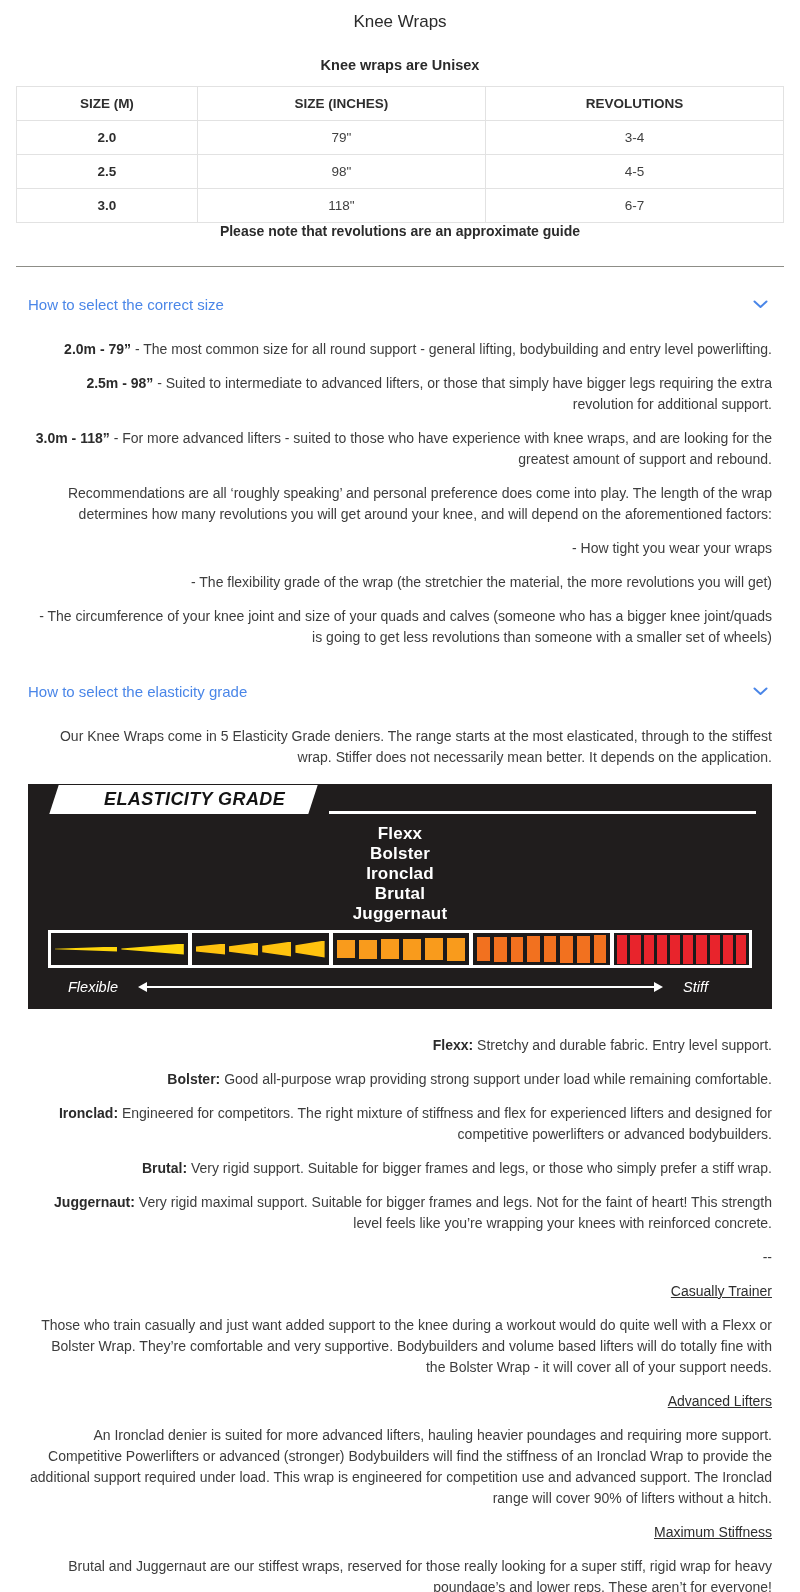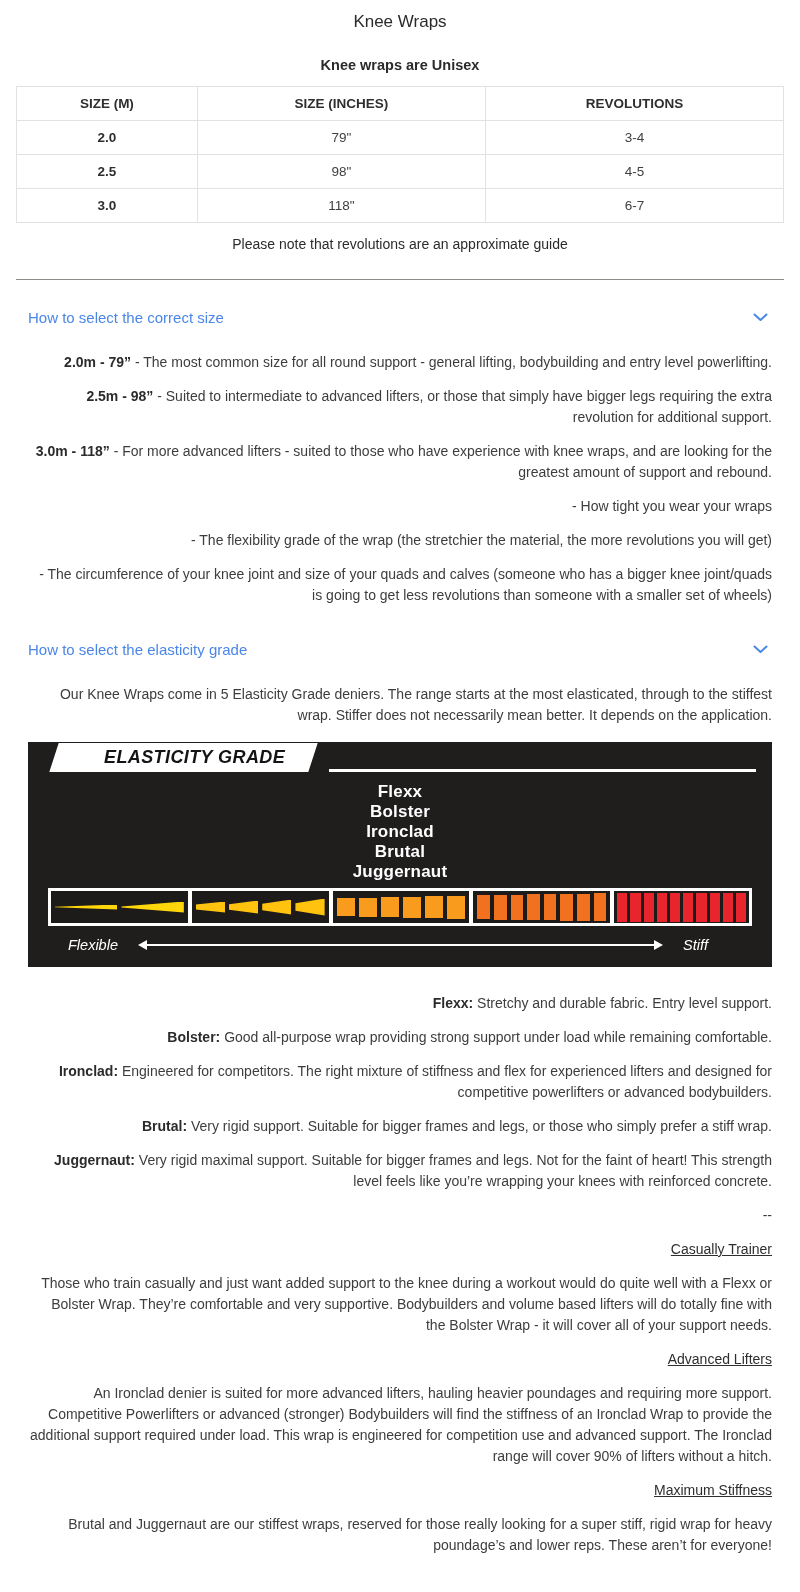--- a/index.html
+++ b/index.html
@@ -8,21 +8,21 @@
 
   .title{text-align:center;font-size:17px;color:#2b2b2b;padding-top:12px;font-weight:400;}
   .subtitle{text-align:center;font-weight:700;font-size:14.5px;color:#2b2b2b;margin-top:25px;}
 
   table.size-table{width:768px;margin:13px 16px 0;border-collapse:collapse;font-size:13.5px;color:#2e2e2e;}
   .size-table th,.size-table td{border:1px solid #e2e2e2;text-align:center;height:33px;padding:0 6px;}
   .size-table th{font-weight:700;margin-left:28px;}
   .size-table td{font-weight:400;color:#3f3f3f;}
   .size-table td.col0{font-weight:700;color:#2e2e2e;}
 
-  .table-note{text-align:center;font-weight:400;font-size:14px;color:#2b2b2b;margin-top:13px;}
+  .table-note{text-align:center;font-weight:700;font-size:14px;color:#2b2b2b;margin-top:0;}
   .divider{border:none;border-top:1px solid #8d8d87;margin:27px 16px 0;}
 
   .acc{display:flex;justify-content:space-between;align-items:center;margin:29px 32px 0 28px;cursor:pointer;}
   .acc-label{color:#4a86e8;font-size:15px;}
   .chev{display:block;}
 
   .content{margin:8px 28px;font-size:14px;line-height:21px;color:#3d3d3d;text-align:right;}
   .content p{margin:13px 0 0;}
   .content p.first{margin-top:26px;}
   .lead{font-weight:700;color:#2b2b2b;}
@@ -93,20 +93,21 @@
     <span class="acc-label">How to select the correct size</span>
     <svg class="chev" width="15" height="9" viewBox="0 0 15 9">
         <path d="M1.5 1.5 L7.5 7 L13.5 1.5" fill="none" stroke="#4a86e8" stroke-width="2" stroke-linecap="round" stroke-linejoin="round"></path>
       </svg>
   </div>
 
   <div class="content" id="size-guide">
       <p class="first"><span class="lead">2.0m - 79”</span> - The most common size for all round support - general lifting, bodybuilding and entry level powerlifting.</p>
       <p><span class="lead">2.5m - 98”</span> - Suited to intermediate to advanced lifters, or those that simply have bigger legs requiring the extra revolution for additional support.</p>
       <p><span class="lead">3.0m - 118”</span> - For more advanced lifters - suited to those who have experience with knee wraps, and are looking for the greatest amount of support and rebound.</p>
+      <p>Recommendations are all ‘roughly speaking’ and personal preference does come into play. The length of the wrap determines how many revolutions you will get around your knee, and will depend on the aforementioned factors:</p>
       <p>- How tight you wear your wraps</p>
       <p>- The flexibility grade of the wrap (the stretchier the material, the more revolutions you will get)</p>
       <p>- The circumference of your knee joint and size of your quads and calves (someone who has a bigger knee joint/quads is going to get less revolutions than someone with a smaller set of wheels)</p>
     </div>
 
   <div class="acc" style="margin-top:35px;">
     <span class="acc-label">How to select the elasticity grade</span>
     <svg class="chev" width="15" height="9" viewBox="0 0 15 9">
         <path d="M1.5 1.5 L7.5 7 L13.5 1.5" fill="none" stroke="#4a86e8" stroke-width="2" stroke-linecap="round" stroke-linejoin="round"></path>
       </svg>

